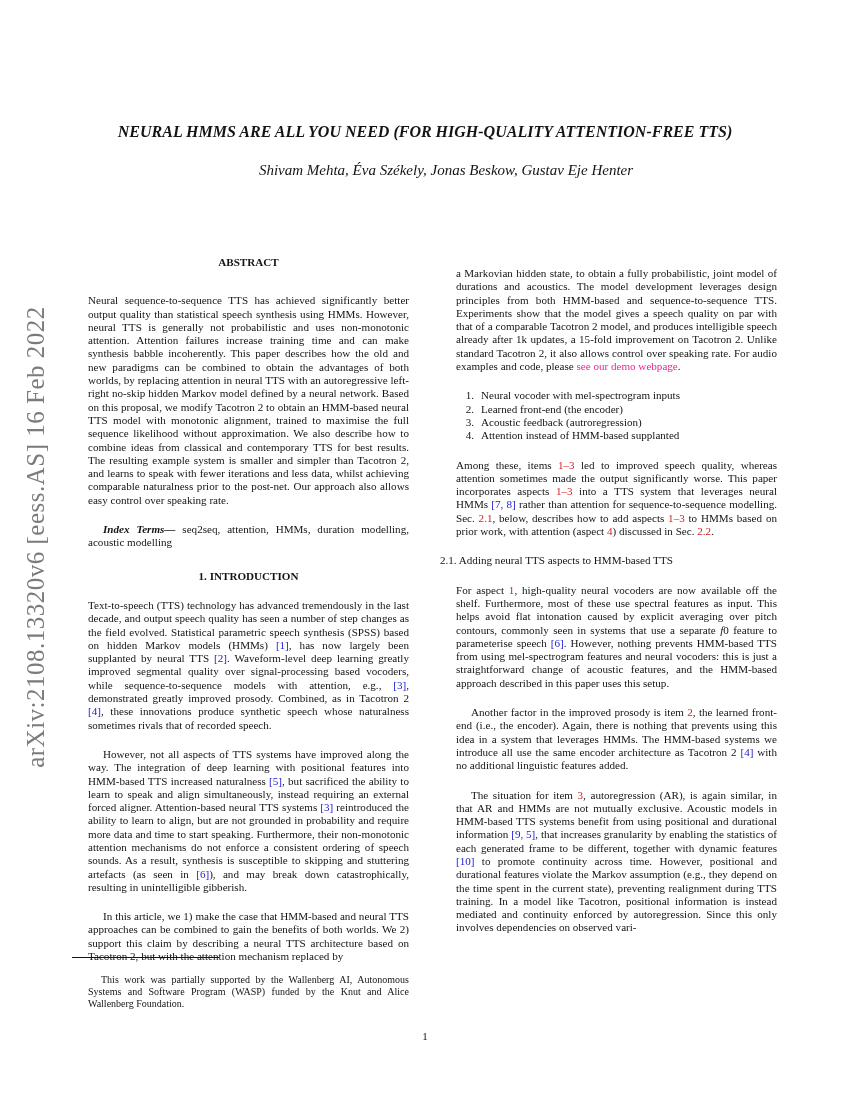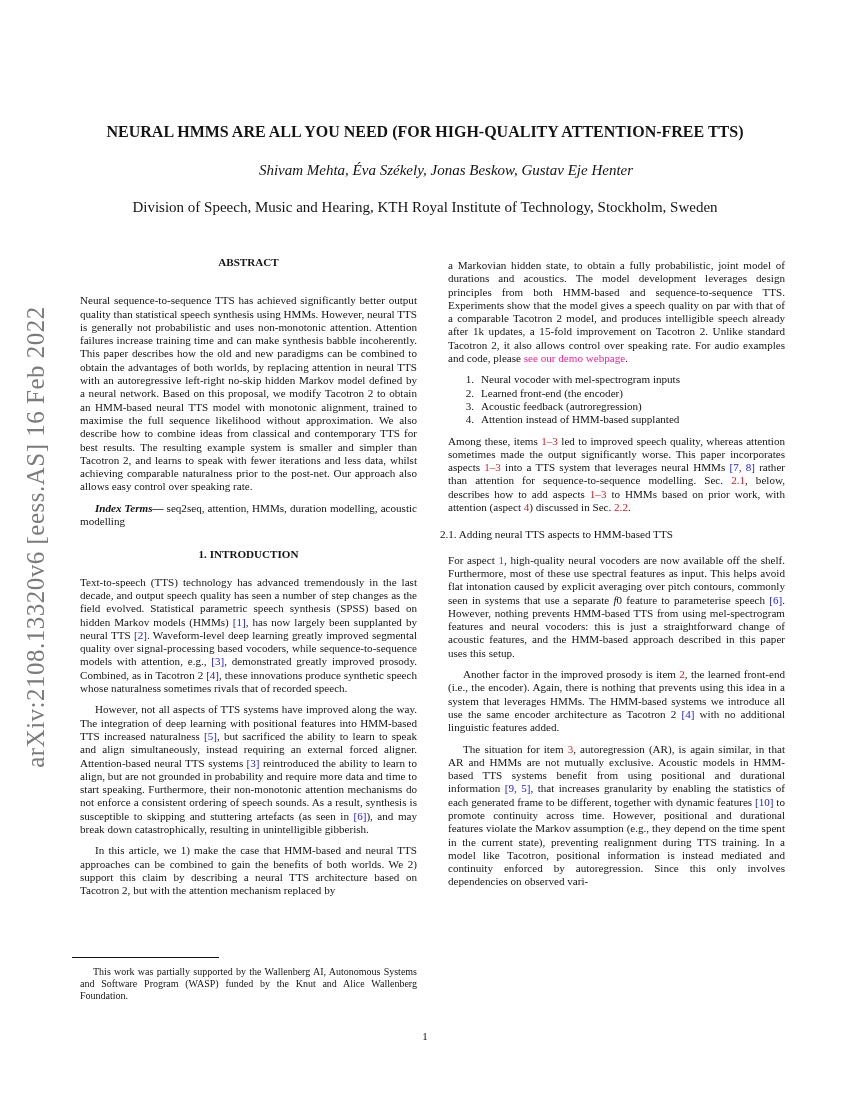--- a/index.html
+++ b/index.html
@@ -20,42 +20,42 @@
     transform: translate(-50%, -50%) rotate(-90deg);
     white-space: nowrap;
     font-size: 25px;
     color: var(--sidebar, #7b7b7b);
     letter-spacing: 0.5px;
   }
 
   
   .title {
     position: absolute; top: 123px; left: 0; width: 100%;
-    text-align: center; font-weight: bold; font-size: 16px;
+    text-align: center; font-weight: bold; font-size: 16px; font-style: italic;
   }
   .authors {
     position: absolute; top: 162px; left: 0; width: 100%;
     text-align: center; font-style: italic; font-size: 15px; padding-left: 21px;
   }
   .affiliation {
     position: absolute; top: 199px; left: 0; width: 100%;
     text-align: center; font-size: 15px;
   }
 
   
   .col {
     position: absolute; width: 353px;
     font-size: 11.1px; line-height: 13.3px;
     text-align: justify;
     hyphens: auto; -webkit-hyphens: auto;
   }
   .col-left  { left: 72px;  top: 256px; }
   .col-right { left: 440px; top: 251px; }
 
-  p { margin: 8px; }
+  p { margin: 16px; }
   .indent { text-indent: 15px; }
 
   .heading-center {
     text-align: center; font-weight: bold; font-size: 11.1px;
   }
   .abstract-heading { margin: 0 0 25px 0; }
   .section-heading  { margin: 20px 0 14px 0; }
   .subsection-heading {
     text-align: left; font-weight: normal; font-size: 11.1px;
     margin: 14px 0 12px 0;
@@ -94,21 +94,20 @@
 </style>
 </head>
 <body>
 
 <div class="page">
 
   <div class="arxiv-stamp">arXiv:2108.13320v6  [eess.AS]  16 Feb 2022</div>
 
   <div class="title">NEURAL HMMS ARE ALL YOU NEED (FOR HIGH-QUALITY ATTENTION-FREE TTS)</div>
   <div class="authors">Shivam Mehta, Éva Székely, Jonas Beskow, Gustav Eje Henter</div>
-  <div class="affiliation">Division of Speech, Music and Hearing, KTH Royal Institute of Technology, Stockholm, Sweden</div>
 
   <div class="col col-left">
     <div class="heading-center abstract-heading">ABSTRACT</div>
     <p><span>Neural sequence-to-sequence TTS has achieved significantly better output quality than statistical speech synthesis using HMMs. However, neural TTS is generally not probabilistic and uses non-monotonic attention. Attention failures increase training time and can make synthesis babble incoherently. This paper describes how the old and new paradigms can be combined to obtain the advantages of both worlds, by replacing attention in neural TTS with an autoregressive left-right no-skip hidden Markov model defined by a neural network. Based on this proposal, we modify Tacotron 2 to obtain an HMM-based neural TTS model with monotonic alignment, trained to maximise the full sequence likelihood without approximation. We also describe how to combine ideas from classical and contemporary TTS for best results. The resulting example system is smaller and simpler than Tacotron 2, and learns to speak with fewer iterations and less data, whilst achieving comparable naturalness prior to the post-net. Our approach also allows easy control over speaking rate.</span></p>
     <p class="indent"><span class="bi">Index Terms— </span><span>seq2seq, attention, HMMs, duration modelling, acoustic modelling</span></p>
     <div class="heading-center section-heading">1.  INTRODUCTION</div>
     <p><span>Text-to-speech (TTS) technology has advanced tremendously in the last decade, and output speech quality has seen a number of step changes as the field evolved. Statistical parametric speech synthesis (SPSS) based on hidden Markov models (HMMs) </span><span class="cite">[1]</span><span>, has now largely been supplanted by neural TTS </span><span class="cite">[2]</span><span>. Waveform-level deep learning greatly improved segmental quality over signal-processing based vocoders, while sequence-to-sequence models with attention, e.g., </span><span class="cite">[3]</span><span>, demonstrated greatly improved prosody. Combined, as in Tacotron 2 </span><span class="cite">[4]</span><span>, these innovations produce synthetic speech whose naturalness sometimes rivals that of recorded speech.</span></p>
     <p class="indent"><span>However, not all aspects of TTS systems have improved along the way. The integration of deep learning with positional features into HMM-based TTS increased naturalness </span><span class="cite">[5]</span><span>, but sacrificed the ability to learn to speak and align simultaneously, instead requiring an external forced aligner. Attention-based neural TTS systems </span><span class="cite">[3]</span><span> reintroduced the ability to learn to align, but are not grounded in probability and require more data and time to start speaking. Furthermore, their non-monotonic attention mechanisms do not enforce a consistent ordering of speech sounds. As a result, synthesis is susceptible to skipping and stuttering artefacts (as seen in </span><span class="cite">[6]</span><span>), and may break down catastrophically, resulting in unintelligible gibberish.</span></p>
     <p class="indent"><span>In this article, we 1) make the case that HMM-based and neural TTS approaches can be combined to gain the benefits of both worlds. We 2) support this claim by describing a neural TTS architecture based on Tacotron 2, but with the attention mechanism replaced by</span></p>
   </div>

